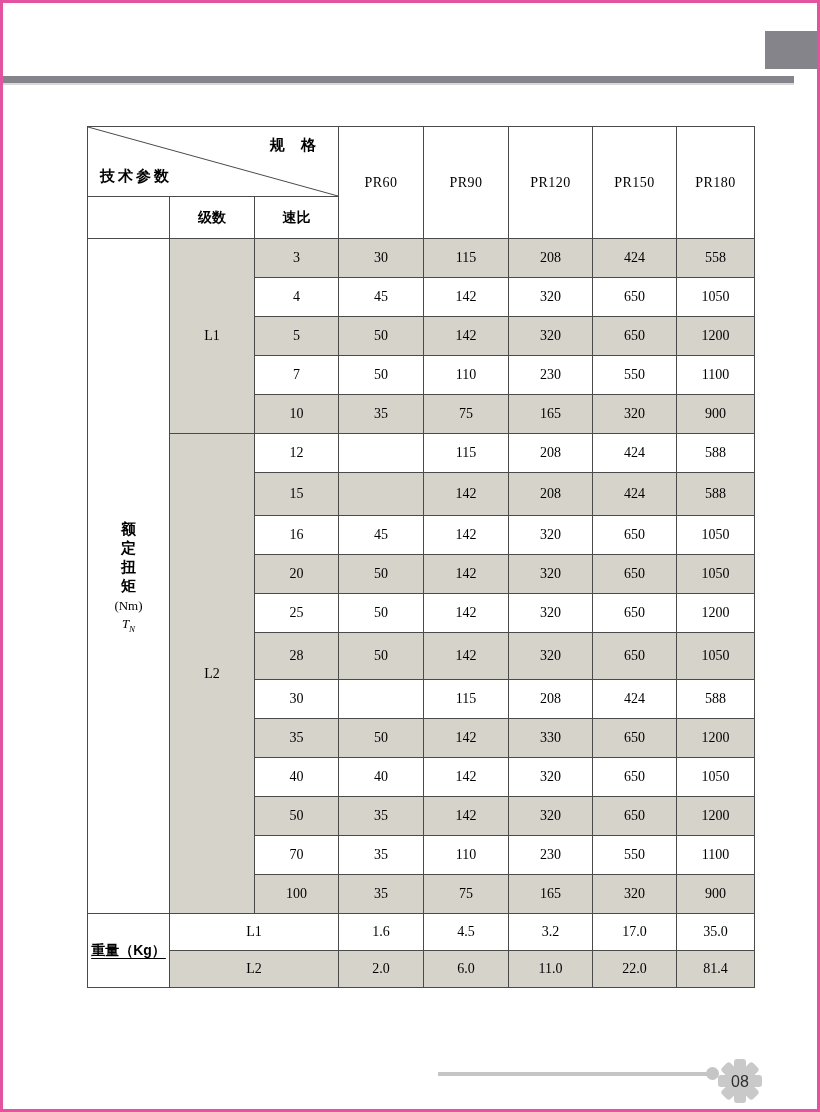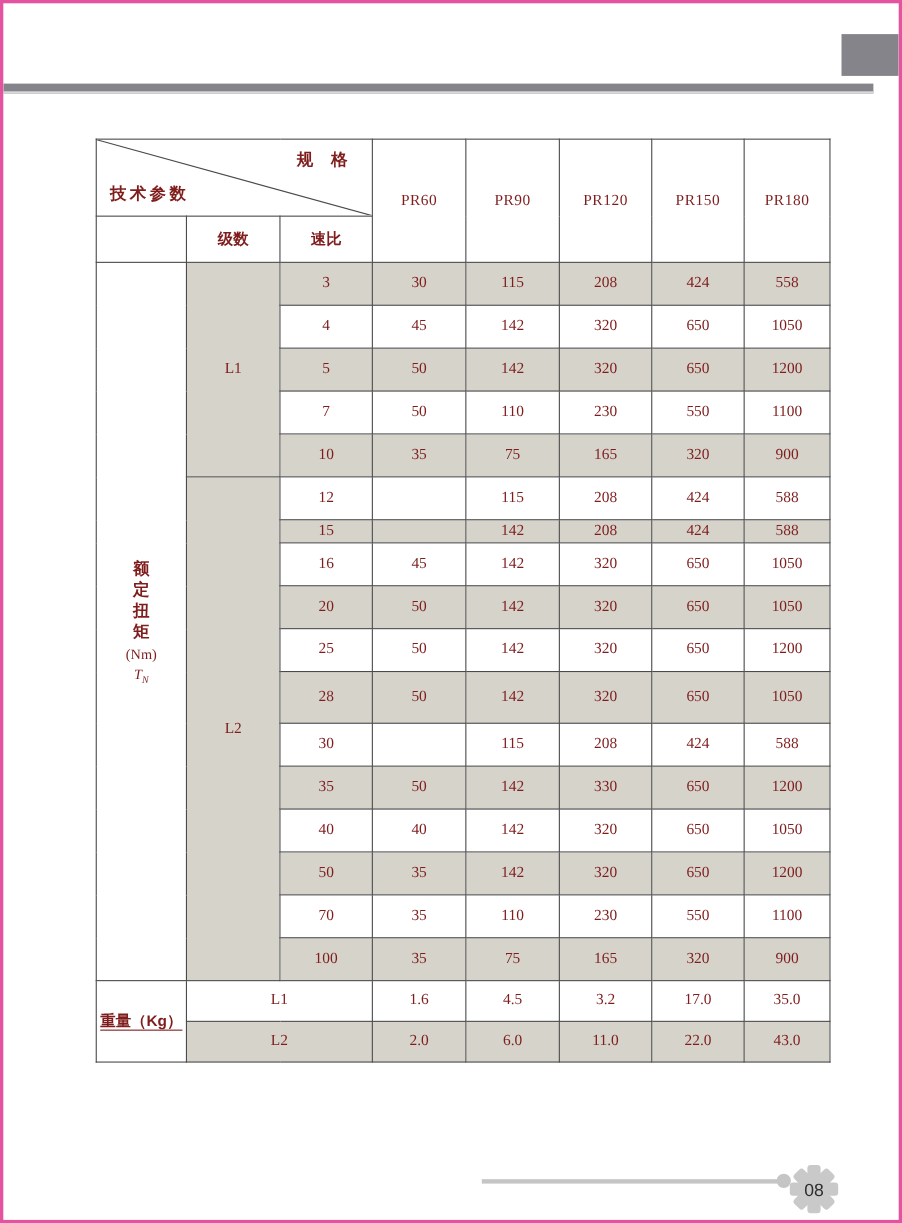--- a/index.html
+++ b/index.html
@@ -5,21 +5,21 @@
   * { margin: 0; padding: 0; box-sizing: border-box; }
   html, body { background: #ffffff; }
   .page {
     position: relative;
     width: 820px;
     height: 1112px;
     background: #ffffff;
     border: 3px solid var(--accent-pink, #e4539f);
     overflow: hidden;
     font-family: "Liberation Serif", "DejaVu Serif", serif;
-    color: #7f1d1d;
+    color: #000000;
   }
   
   .top-right-block {
     position: absolute;
     top: 28px; right: 0;
     width: 52px; height: 38px;
     background: var(--bar-gray, #86848b);
   }
   .top-bar {
     position: absolute;
@@ -180,21 +180,21 @@
         </tr>
         <tr style="height: 39px;">
           <td class="stage-cell" rowspan="12">L2</td>
           <td class="ratio-cell">12</td>
           <td class="value-cell"></td>
           <td class="value-cell">115</td>
           <td class="value-cell">208</td>
           <td class="value-cell">424</td>
           <td class="value-cell">588</td>
         </tr>
-        <tr class="shade" style="height: 21px; margin-top: 20px;">
+        <tr class="shade" style="height: 43px; margin-top: 20px;">
           <td class="ratio-cell">15</td>
           <td class="value-cell"></td>
           <td class="value-cell">142</td>
           <td class="value-cell">208</td>
           <td class="value-cell">424</td>
           <td class="value-cell">588</td>
         </tr>
         <tr style="height: 39px;">
           <td class="ratio-cell">16</td>
           <td class="value-cell">45</td>
@@ -283,21 +283,21 @@
           <td class="value-cell">3.2</td>
           <td class="value-cell">17.0</td>
           <td class="value-cell">35.0</td>
         </tr>
         <tr class="shade" style="height: 37px;">
           <td class="weight-stage" colspan="2">L2</td>
           <td class="value-cell">2.0</td>
           <td class="value-cell">6.0</td>
           <td class="value-cell">11.0</td>
           <td class="value-cell">22.0</td>
-          <td class="value-cell">43.0</td>
+          <td class="value-cell">81.4</td>
         </tr>
       </tbody>
   </table>
 
   <div class="footer-line"></div>
   <div class="footer-dot"></div>
   <svg class="page-gear" width="52" height="56" viewBox="-26 -28 52 56">
     <g fill="#c9c9c9">
       <rect x="-6" y="-22" width="12" height="12" rx="3" transform="rotate(0)"></rect>
       <rect x="-6" y="-22" width="12" height="12" rx="3" transform="rotate(45)"></rect>

